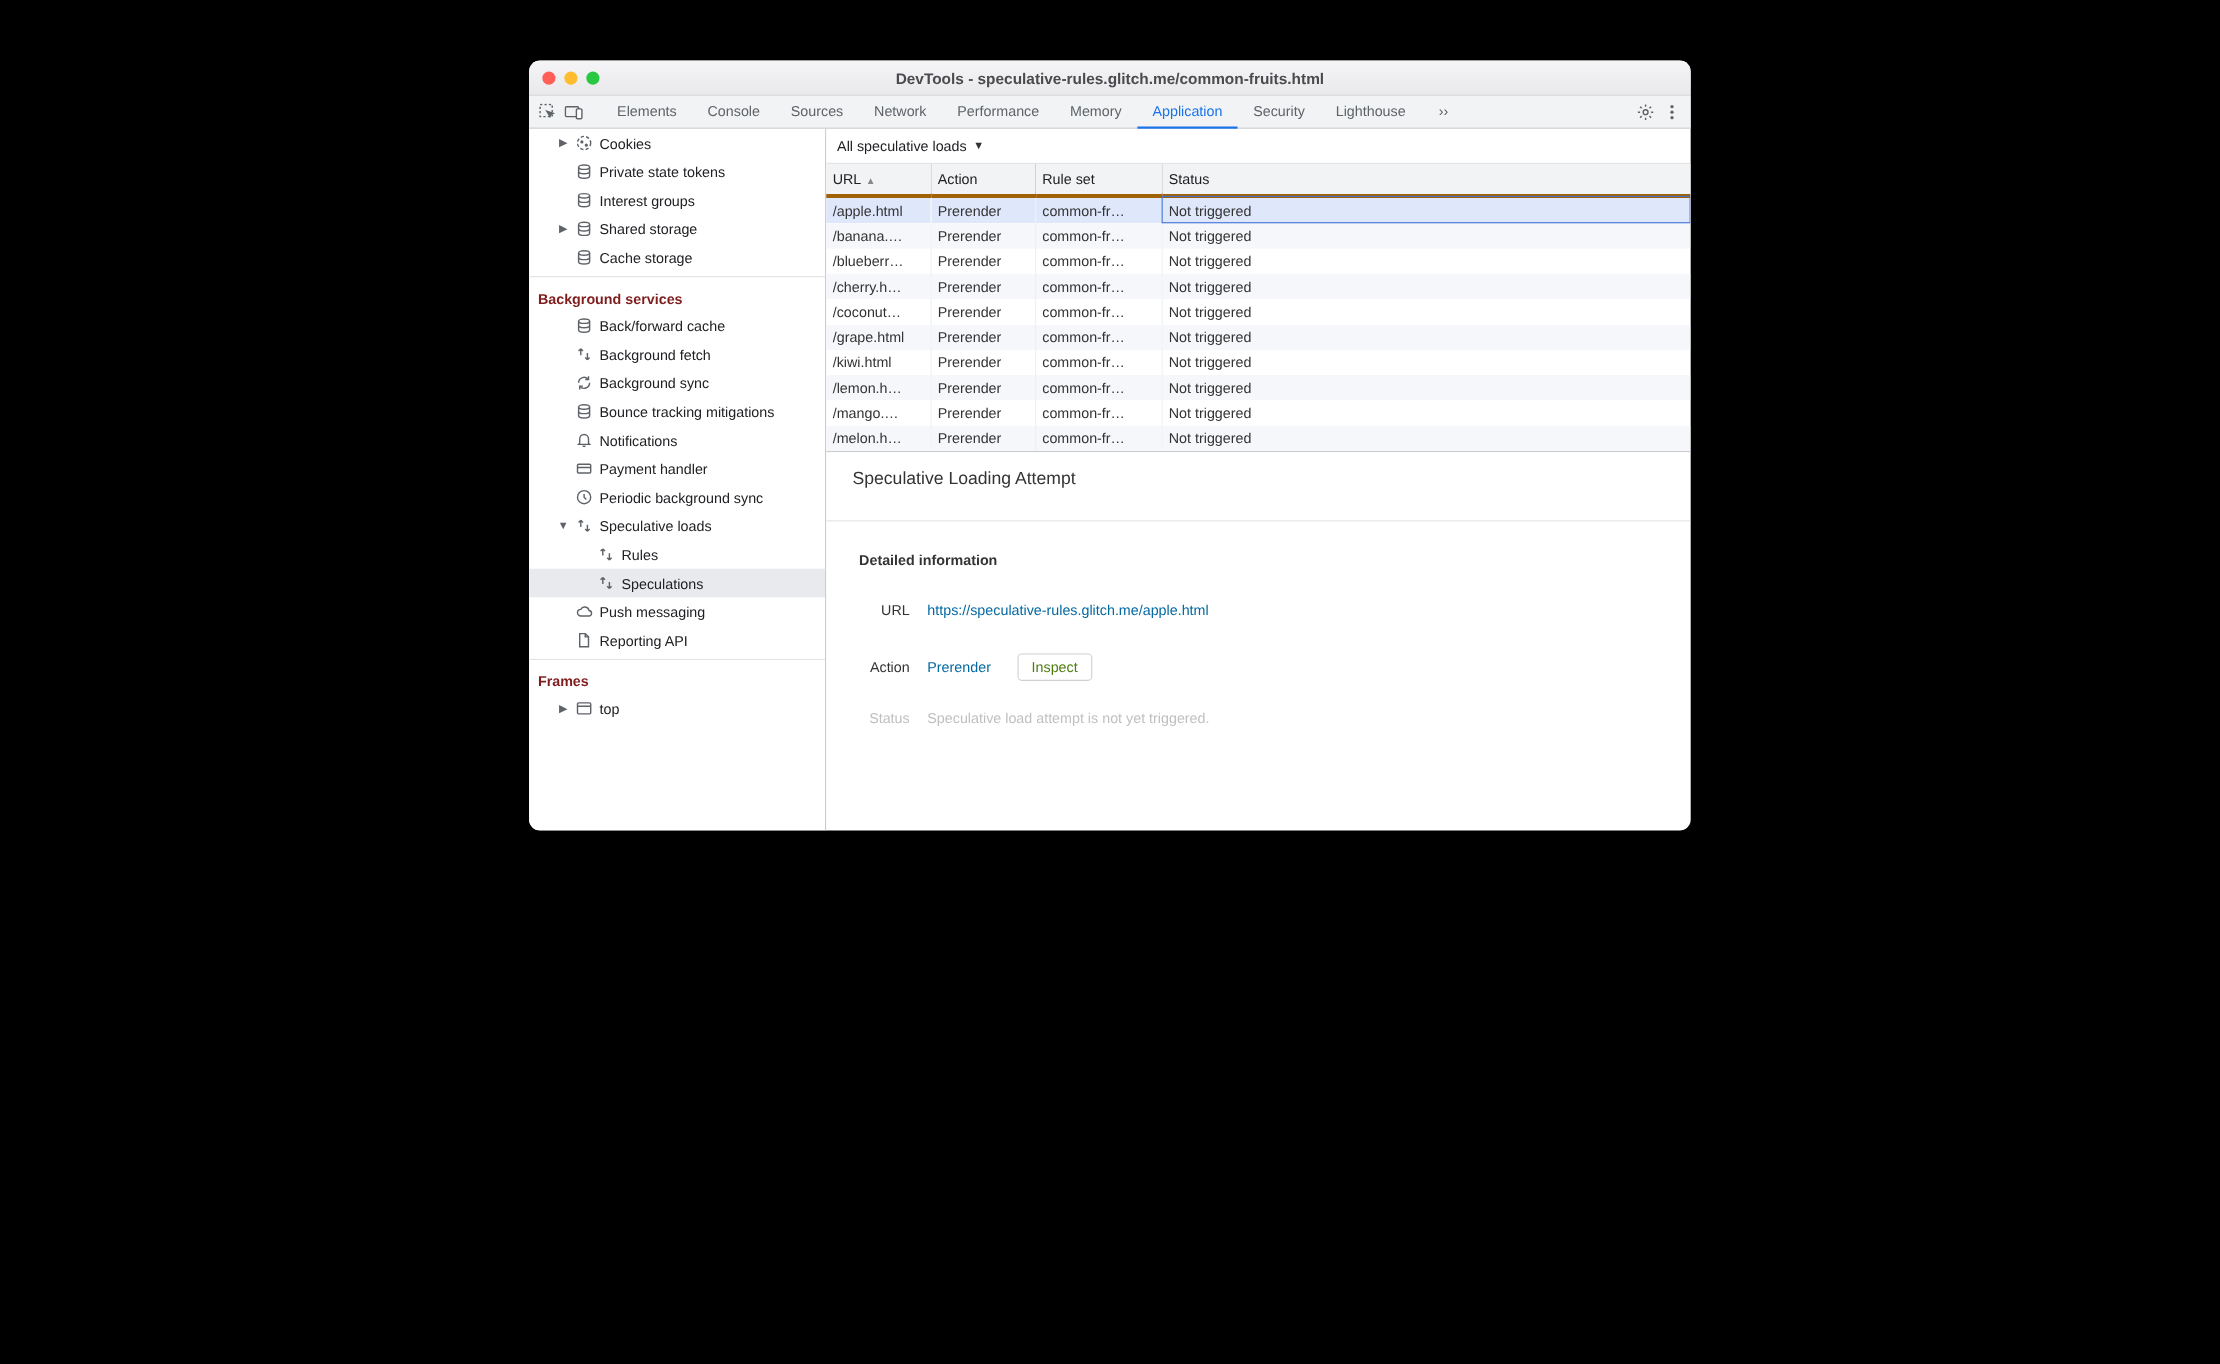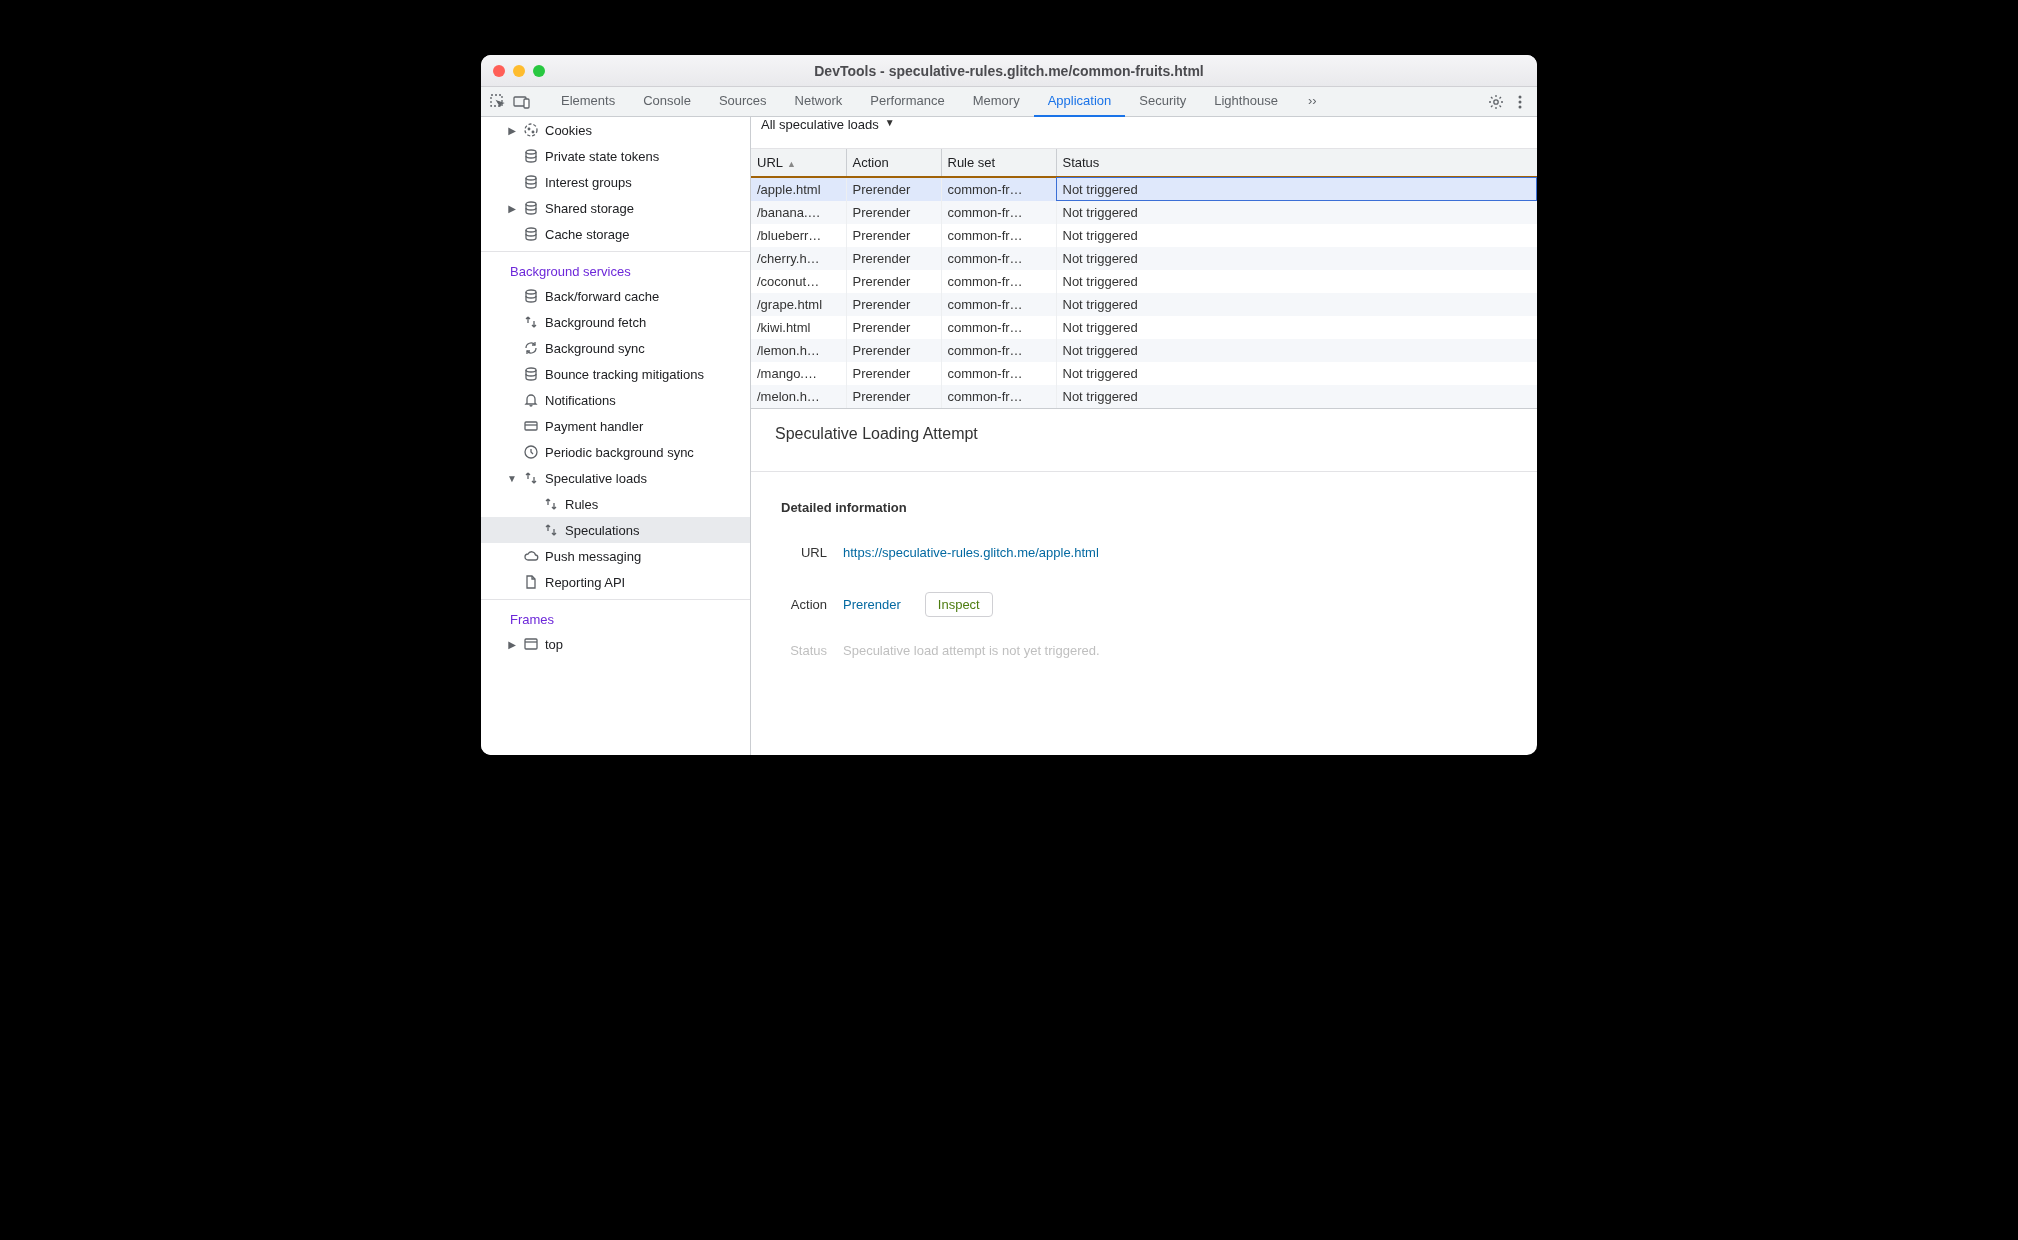--- a/index.html
+++ b/index.html
@@ -67,57 +67,56 @@
   .body { flex:1; display:flex; overflow:hidden; }
   .sidebar {
     width: 270px;
     border-right: 1px solid #cacdd1;
     background:#fff;
     overflow: hidden;
     font-size: 13px;
     color:#202124;
   }
   .tree-group-title {
-    font-weight: 400;
-    color:#6d28d9;
+    font-weight: 700;
+    color:#7f1d1d;
     padding: 8px 8px 4px 8px;
-    margin-left: 21px;
   }
   .tree-item {
     display:flex; align-items:center;
     height: 26px;
     padding-left: 12px;
     gap: 6px;
     white-space: nowrap;
     cursor: pointer;
   }
   .tree-item .caret { width:10px; color:#5f6368; font-size:10px; display:inline-flex; justify-content:center; }
   .tree-item svg { flex:0 0 16px; }
   .tree-item.selected { background:#e8eaed; }
   .indent-1 { padding-left: 26px; }
   .indent-2 { padding-left: 46px; }
   .hr { height:1px; background:#e3e3e6; margin: 4px 0; }
 
   .main { flex:1; display:flex; flex-direction:column; overflow:hidden; }
   .filter-bar {
     height: 32px;
-    display:flex; 
+    display:flex; align-items:center;
     padding: 0 10px;
     font-size: 13px;
     color:#202124;
     gap: 6px;
     border-bottom: 1px solid #e3e3e6;
     cursor: pointer;
   }
   .table-wrap { flex: 0 0 auto; border-bottom: 1px solid #cacdd1; overflow:hidden; }
   table { width:100%; border-collapse: collapse; font-size:13px; }
   thead th {
     text-align:left; font-weight:400; color:#202124;
     background:#f1f3f4;
-    border-bottom:2px solid #a16207;
+    border-bottom:4px solid #a16207;
     border-right:1px solid #cacdd1;
     padding: 6px 6px;
     position: relative;
   }
   thead th:last-child { border-right:none; }
   tbody td {
     padding: 4px 6px;
     border-right:1px solid #edeff1;
     white-space: nowrap;
     overflow: hidden;

